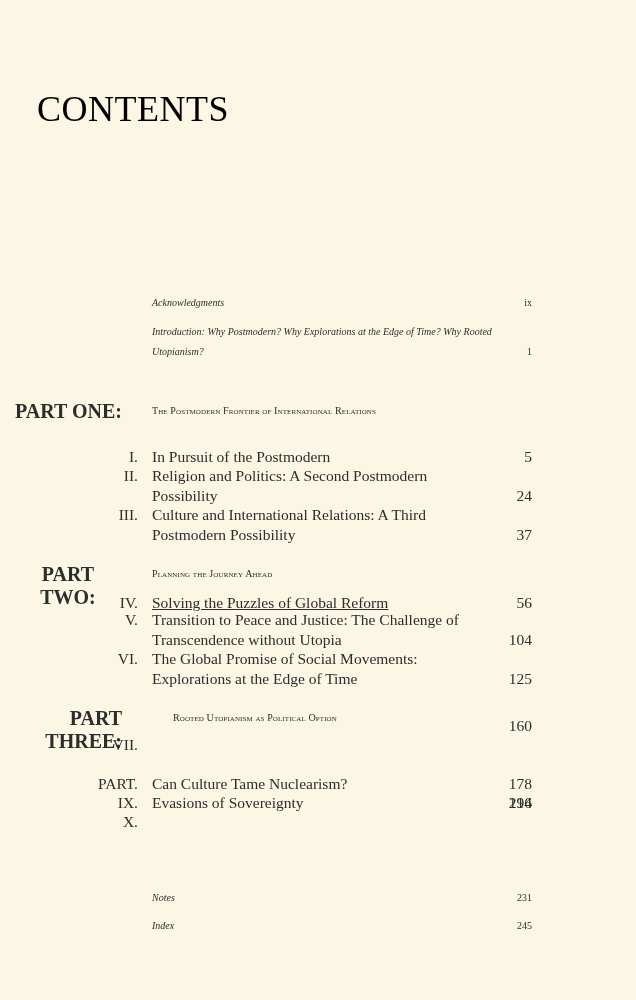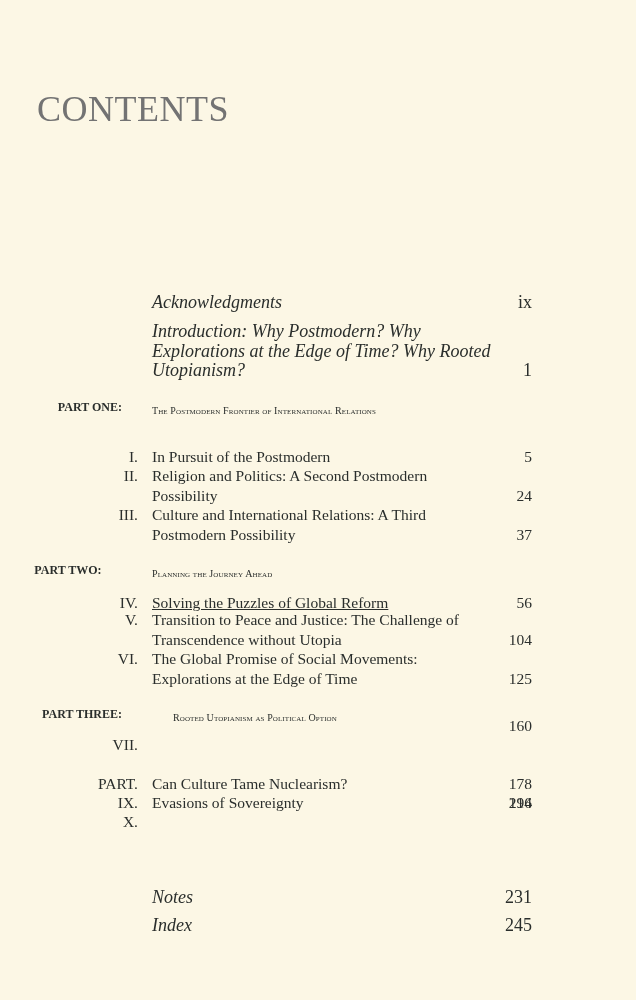--- a/index.html
+++ b/index.html
@@ -16,44 +16,44 @@
       overflow: hidden;
     }
     .title {
       position: absolute;
       left: 37px;
       top: 88px;
       font-size: 36px;
       letter-spacing: 0.5px;
       font-weight: normal;
       margin: 0;
-      color: #737373;
+      color: #000000;
     }
     .entry {
       position: absolute;
       left: 152px;
       width: 380px;
-      font-size: 18px;
+      font-size: 10px;
       line-height: 19.5px;
     }
     .entry .text {
       display: block;
       width: 360px;
     }
     .entry .page {
       position: absolute;
       right: 0;
       bottom: 0;
       text-align: right;
     }
     .italic { font-style: italic; }
     .part-label {
       position: absolute;
       font-weight: bold;
-      font-size: 12px;
+      font-size: 20px;
       text-align: right;
       width: 108px;
       left: 14px;
     }
     .part-title {
       position: absolute;
       left: 152px;
       width: 350px;
       font-size: 10px;
       line-height: 19px;

